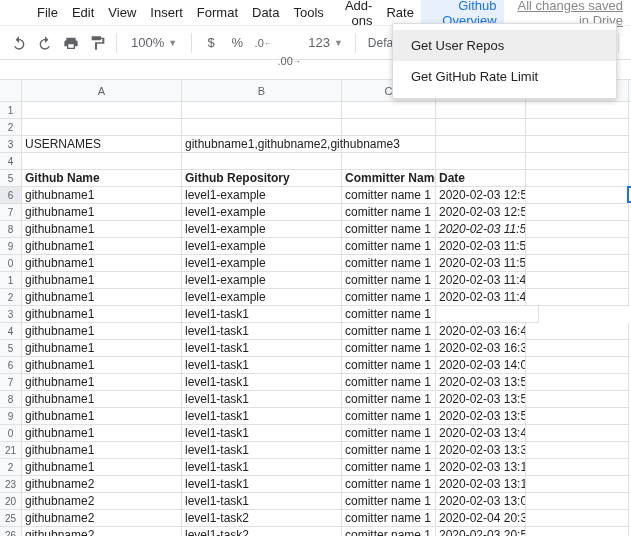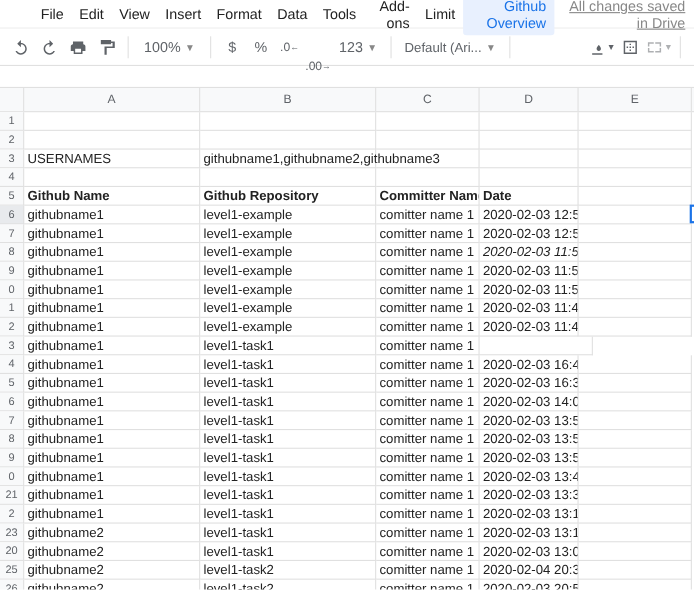--- a/index.html
+++ b/index.html
@@ -51,25 +51,29 @@
 
   <div class="menubar" id="menubar">
       <div class="item">File</div>
       <div class="item">Edit</div>
       <div class="item">View</div>
       <div class="item">Insert</div>
       <div class="item">Format</div>
       <div class="item">Data</div>
       <div class="item">Tools</div>
       <div class="item">Add-ons</div>
-      <div class="item">Limit</div>
+      <div class="item">Rate</div>
       <div class="item active">Github Overview</div>
       <div class="status">All changes saved in Drive</div>
     </div>
 
+  <div class="dropdown-menu" id="dropdown">
+      <div class="mitem highlight">Get User Repos</div>
+      <div class="mitem">Get GitHub Rate Limit</div>
+    </div>
 
   <div class="toolbar">
     <div class="tbtn">
       <svg width="16" height="16" viewBox="0 0 24 24">
           <path fill="#5f6368" d="M12 5V2L7 7l5 5V8c3.3 0 6 2.7 6 6s-2.7 6-6 6c-2.2 0-4.2-1.2-5.2-3H4.6c1.2 3 4.1 5 7.4 5 4.4 0 8-3.6 8-8s-3.6-8-8-8z"></path>
         </svg>
     </div>
     <div class="tbtn">
       <svg width="16" height="16" viewBox="0 0 24 24">
           <path fill="#5f6368" d="M12 5V2l5 5-5 5V8c-3.3 0-6 2.7-6 6s2.7 6 6 6c2.2 0 4.2-1.2 5.2-3h2.2c-1.2 3-4.1 5-7.4 5-4.4 0-8-3.6-8-8s3.6-8 8-8z"></path>

